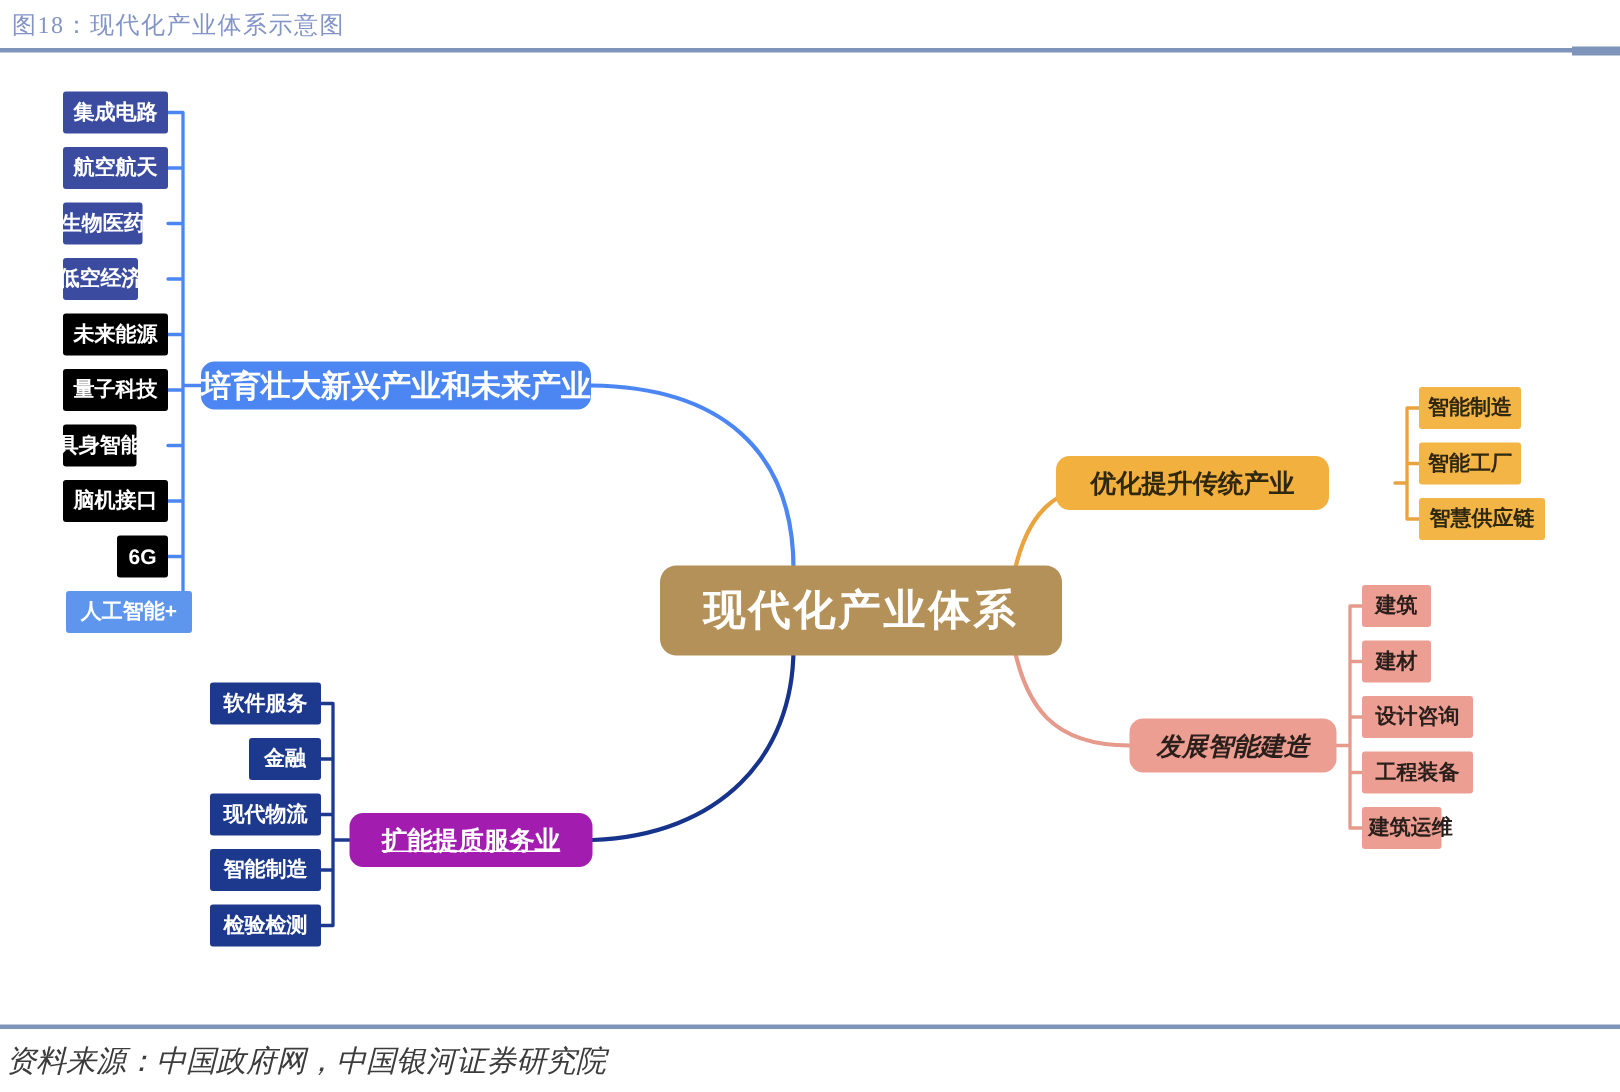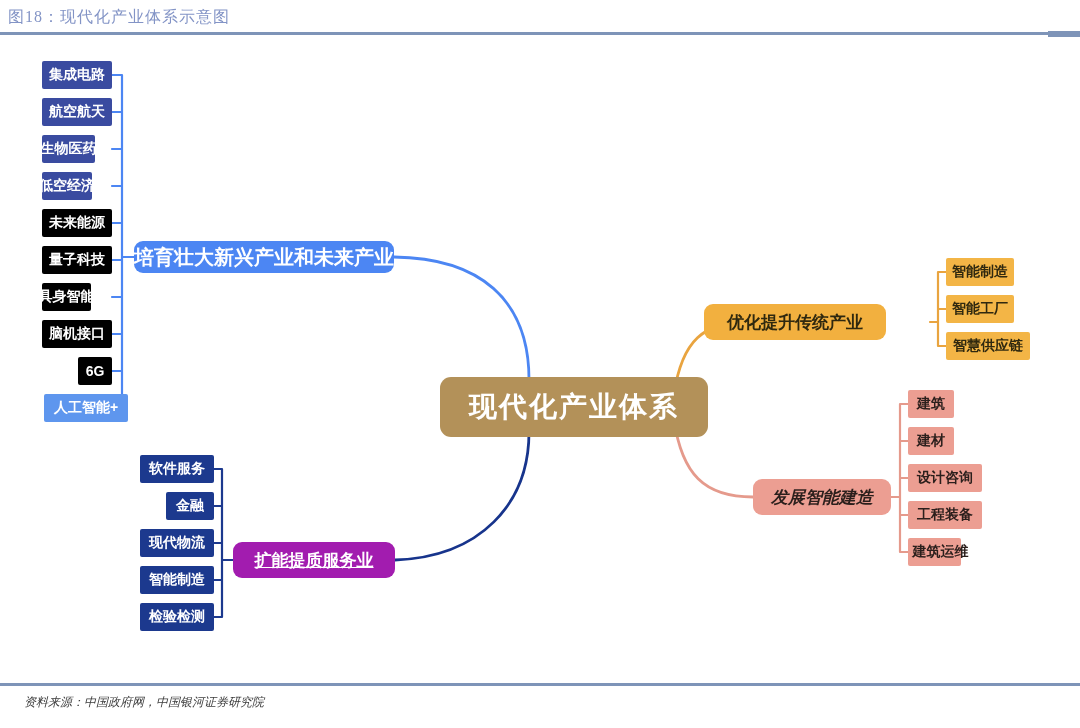--- a/index.html
+++ b/index.html
@@ -9,22 +9,22 @@
   }
   .fig-title{
     position:absolute;left:8px;top:7px;font-family:"Liberation Serif",serif;
     font-size:16px;color:#8394C6;letter-spacing:1px;white-space:nowrap;
   }
   .rule{position:absolute;left:0;width:1080px;background:#7E94B8;}
   .rule-top{top:32px;height:3px;}
   .rule-top-tab{position:absolute;right:0;top:31px;width:32px;height:6px;background:#7E94B8;}
   .rule-bottom{top:683px;height:3px;}
   .source-note{
-    position:absolute;left:24px;top:694px;font-family:"Liberation Serif",serif;
-    font-style:italic;font-size:12px;color:#3C3C3C;white-space:nowrap;
+    position:absolute;left:4px;top:694px;font-family:"Liberation Serif",serif;
+    font-style:italic;font-size:20px;color:#3C3C3C;white-space:nowrap;
   }
   svg.connectors{position:absolute;left:0;top:0;z-index:0;}
   .node{
     position:absolute;z-index:2;display:flex;align-items:center;justify-content:center;
     box-sizing:border-box;color:#fff;font-weight:bold;white-space:nowrap;
   }
   .child{height:28px;font-size:14px;border-radius:2px;}
   .branch{border-radius:9px;font-size:17px;}
   .c-indigo{background:#3A4BA0;}
   .c-purple{background:#000000;}

